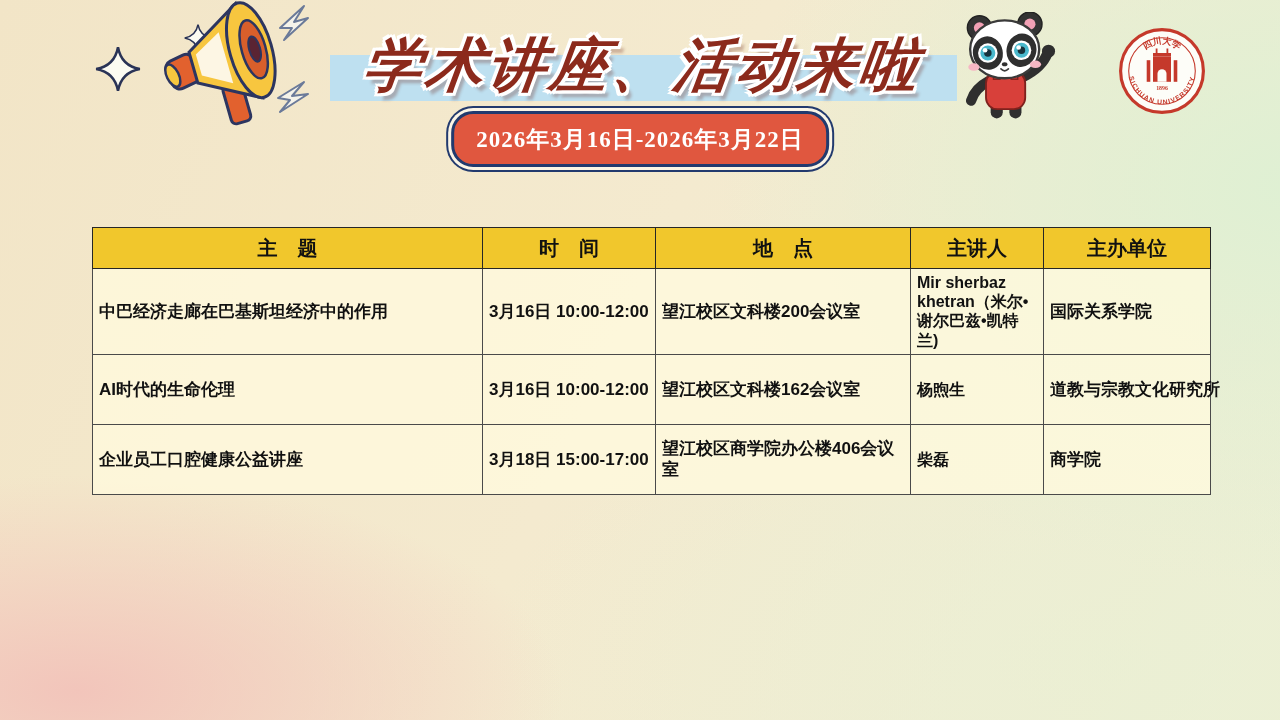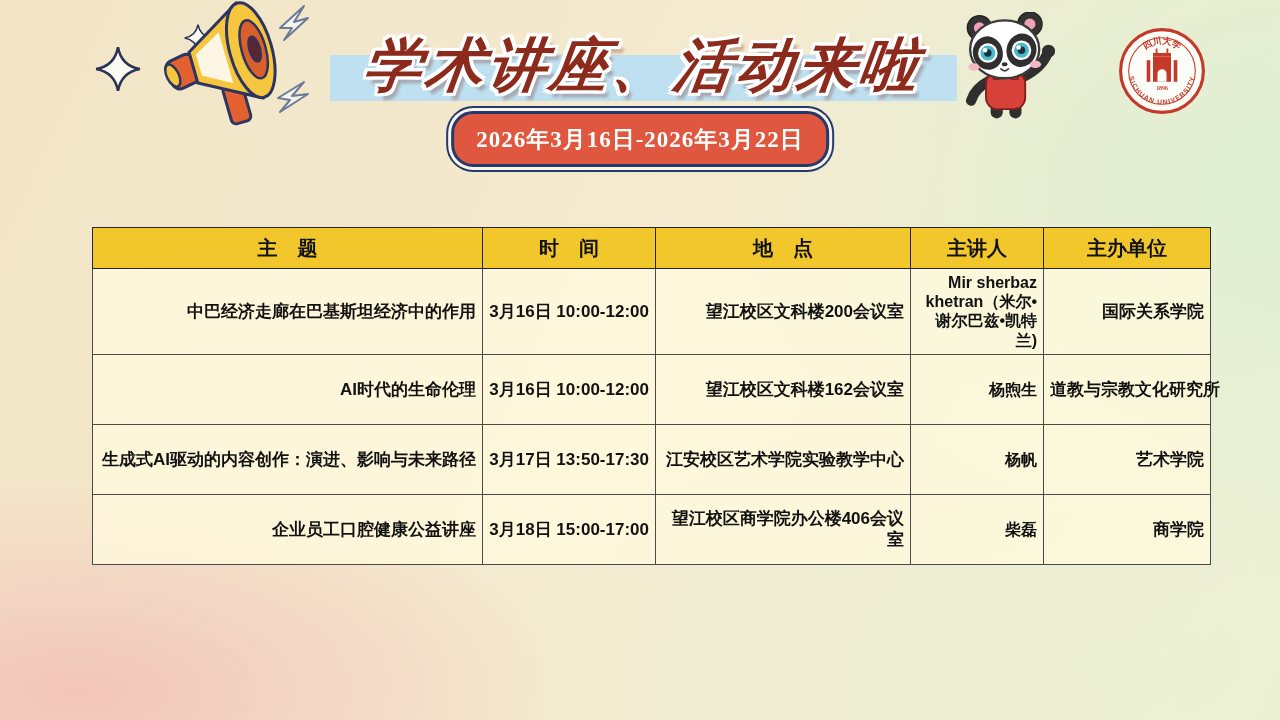--- a/index.html
+++ b/index.html
@@ -61,21 +61,21 @@
     background:var(--header-yellow);
     border:1px solid #262626;
     height:41px;font-size:20px;font-weight:bold;color:#111;
     vertical-align:middle;
   }
   table.lectures td{
     background:rgba(255,250,222,0.78);
     border:1px solid #4a4a4a;
     height:70px;padding:4px 6px;
     font-size:17px;font-weight:bold;color:#111;
-    text-align:right;vertical-align:middle;line-height:1.25;
+    text-align:left;vertical-align:middle;line-height:1.25;
   }
   table.lectures td.c1{white-space:nowrap;}
   table.lectures td.c3{font-size:16px;line-height:1.2;}
   table.lectures td.c4{white-space:nowrap;overflow:visible;}
 </style>
 </head>
 <body>
 
 <div class="stage">
 
@@ -192,27 +192,20 @@
           <td class="c4">国际关系学院</td>
         </tr>
         <tr>
           <td class="c0">AI时代的生命伦理</td>
           <td class="c1">3月16日 10:00-12:00</td>
           <td class="c2">望江校区文科楼162会议室</td>
           <td class="c3">杨煦生</td>
           <td class="c4">道教与宗教文化研究所</td>
         </tr>
         <tr>
-          <td class="c0">生成式AI驱动的内容创作：演进、影响与未来路径</td>
-          <td class="c1">3月17日 13:50-17:30</td>
-          <td class="c2">江安校区艺术学院实验教学中心</td>
-          <td class="c3">杨帆</td>
-          <td class="c4">艺术学院</td>
-        </tr>
-        <tr>
           <td class="c0">企业员工口腔健康公益讲座</td>
           <td class="c1">3月18日 15:00-17:00</td>
           <td class="c2">望江校区商学院办公楼406会议室</td>
           <td class="c3">柴磊</td>
           <td class="c4">商学院</td>
         </tr>
       </tbody>
   </table>
 
 </div>

